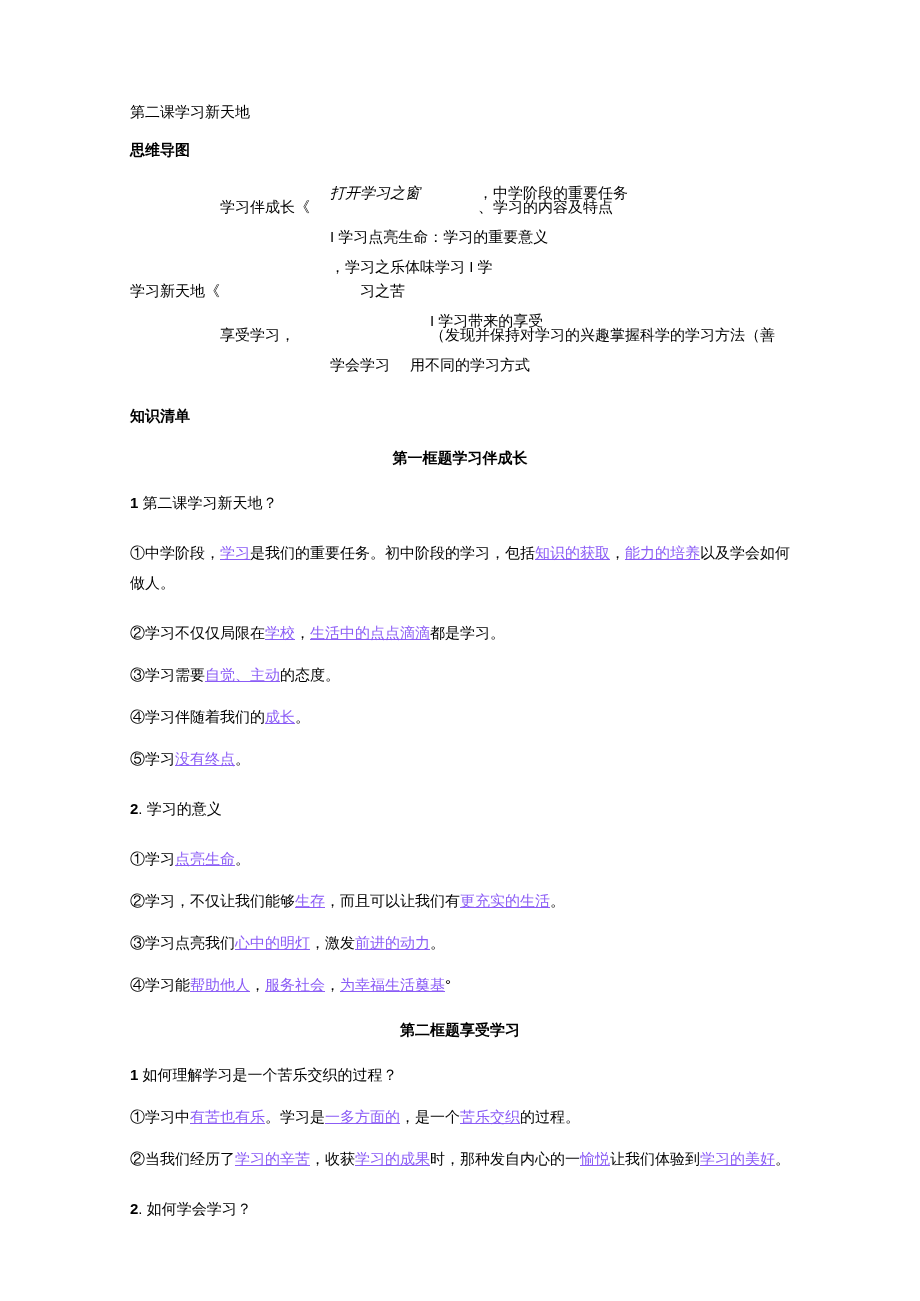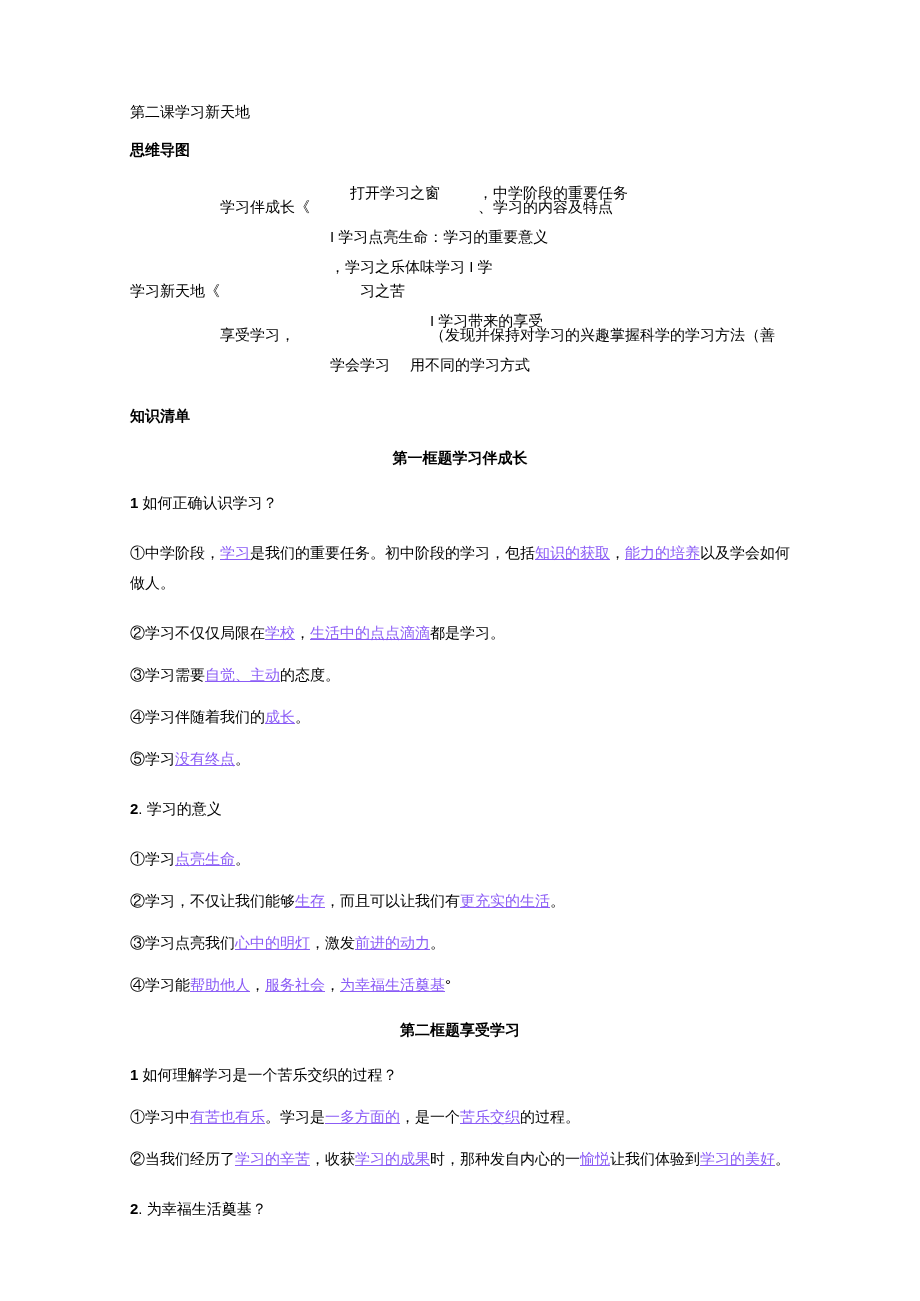--- a/index.html
+++ b/index.html
@@ -56,21 +56,21 @@
 </head>
 <body>
 
 <div class="title-center">第二课学习新天地</div>
 
 <div class="section-label">思维导图</div>
 
 <div class="mindmap">
   <div class="row">
     <span class="col indent1" style="width:110px;"></span>
-    <span class="col" style="width:130px;text-align:center;">打开学习之窗</span>
+    <span class="col" style="width:130px;text-align:left;font-style:italic;">打开学习之窗</span>
     <span class="col" style="margin-left:18px;">，中学阶段的重要任务</span>
   </div>
   <div class="row" style="margin-top:-16px;">
     <span class="col indent1" style="width:110px;">学习伴成长《</span>
     <span class="col" style="width:130px;"></span>
     <span class="col" style="margin-left:18px;text-align:right;">、学习的内容及特点</span>
   </div>
   <div class="row">
     <span class="col" style="margin-left:200px;">I 学习点亮生命：学习的重要意义</span>
   </div>
@@ -93,21 +93,21 @@
     <span class="col" style="margin-left:200px;width:70px;">学会学习</span>
     <span class="col" style="margin-left:10px;">用不同的学习方式</span>
   </div>
 </div>
 
 <div class="section-label">知识清单</div>
 
 <div class="frame-title">第一框题学习伴成长</div>
 
 <div class="content-body">
-  <p><span class="num-bold">1</span><span> 如何正确认识学习？</span></p>
+  <p><span class="num-bold">1</span><span> 第二课学习新天地？</span></p>
 
   <p><span>①中学阶段，</span><span class="hl">学习</span><span>是我们的重要任务。初中阶段的学习，包括</span><span class="hl">知识的获取</span><span>，</span><span class="hl">能力的培养</span><span>以及学会如何做人。</span></p>
 
   <p class="tight"><span>②学习不仅仅局限在</span><span class="hl">学校</span><span>，</span><span class="hl">生活中的点点滴滴</span><span>都是学习。</span></p>
 
   <p class="tight"><span>③学习需要</span><span class="hl">自觉、主动</span><span>的态度。</span></p>
 
   <p class="tight"><span>④学习伴随着我们的</span><span class="hl">成长</span><span>。</span></p>
 
   <p><span>⑤学习</span><span class="hl">没有终点</span><span>。</span></p>
@@ -125,14 +125,14 @@
 
 <div class="frame-title">第二框题享受学习</div>
 
 <div class="content-body">
   <p class="tight"><span class="num-bold">1</span><span> 如何理解学习是一个苦乐交织的过程？</span></p>
 
   <p class="tight"><span>①学习中</span><span class="hl">有苦也有乐</span><span>。学习是</span><span class="hl">一多方面的</span><span>，是一个</span><span class="hl">苦乐交织</span><span>的过程。</span></p>
 
   <p><span>②当我们经历了</span><span class="hl">学习的辛苦</span><span>，收获</span><span class="hl">学习的成果</span><span>时，那种发自内心的一</span><span class="hl">愉悦</span><span>让我们体验到</span><span class="hl">学习的美好</span><span>。</span></p>
 
-  <p><span class="num-bold">2</span><span>. 为幸福生活奠基？</span></p>
+  <p><span class="num-bold">2</span><span>. 如何学会学习？</span></p>
 </div>
 
 </body></html>

